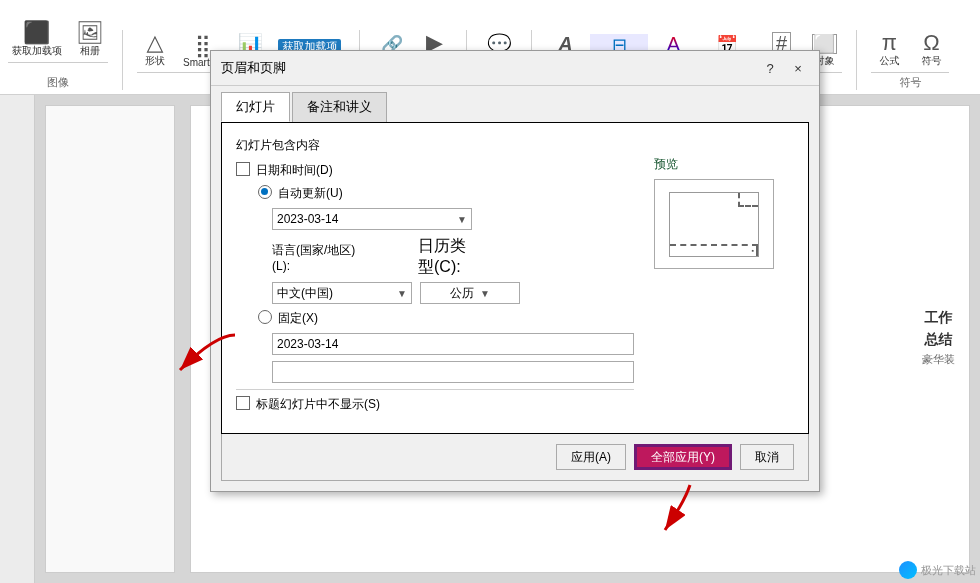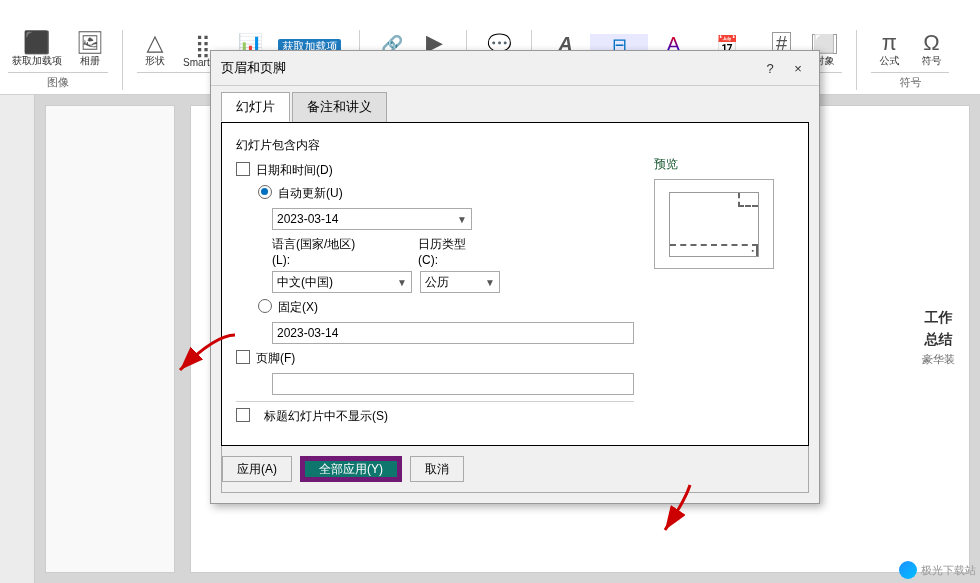--- a/index.html
+++ b/index.html
@@ -243,31 +243,31 @@
       padding: 0 4px;
       display: flex;
       align-items: center;
       justify-content: space-between;
       cursor: pointer;
     }
     .dropdown .dd-arrow { font-size: 10px; color: #555; margin-left: 6px; }
 
     .dropdown-wide { width: 200px; }
     .dropdown-medium { width: 140px; }
-    .dropdown-narrow { width: 80px; }
+    .dropdown-narrow { width: 100px; justify-content: center; }
 
     .lang-row {
       display: flex;
       align-items: center;
       gap: 8px;
       margin-left: 36px;
       margin-bottom: 4px;
     }
     .lang-label { font-size: 12px; color: #000; width: 90px; }
-    .cal-label { font-size: 12px; color: #000; width: 60px; }
+    .cal-label { font-size: 16px; color: #000; width: 60px; }
 
     .input-full-row {
       margin-left: 36px;
       margin-bottom: 6px;
     }
 
     
     .preview-label {
       font-size: 12px;
       color: #14532d;
@@ -310,44 +310,45 @@
       top: 0;
       right: 0;
       width: 20px;
       height: 14px;
       border-left: 2px dashed #666;
       border-bottom: 2px dashed #666;
     }
 
     
     .dialog-footer {
-      padding: 10px 0;
-      display: flex;
+      padding: 10px 14px;
+      display: flex;
+      justify-content: flex-end;
       gap: 8px;
       background: #f0f0f0;
       border-top: 1px solid #ccc;
       margin: 0 10px 10px 10px;
       border: 1px solid #aaa;
       border-top: none;
     }
 
     .btn {
       height: 26px;
       padding: 0 14px;
       border: 1px solid #aaa;
       background: #f0f0f0;
       font-size: 12px;
       cursor: pointer;
       color: #000;
       font-family: 'Microsoft YaHei', sans-serif;
     }
     .btn-primary {
-      background: #0f766e;
+      background: #be185d;
       color: white;
-      border: 5px solid #701a75;
+      border: 3px solid #701a75;
     }
 
     
     .red-arrow-1 {
       position: absolute;
       top: 330px;
       left: 170px;
       width: 70px;
       height: 50px;
       pointer-events: none;
@@ -460,21 +461,21 @@
       <div class="ribbon-icons-row">
         <div class="ribbon-icon-btn">
           <span class="icon-shape">⬛</span>
           <span>获取加载项</span>
         </div>
         <div class="ribbon-icon-btn">
           <span class="icon-shape">🖼</span>
           <span>相册</span>
         </div>
       </div>
-      <span style="font-size:11px;color:#666;border-top:1px solid #ccc;width:100%;text-align:center;padding-top:2px;">图像</span>
+      <span style="font-size:11px;color:#666;border-top:1px solid #ccc;width:100%;text-align:center;padding-top:12px;">图像</span>
     </div>
 
     <div class="ribbon-separator"></div>
 
     <div class="ribbon-group">
       <div class="ribbon-icons-row">
         <div class="ribbon-icon-btn">
           <span class="icon-shape">△</span>
           <span>形状</span>
         </div>
@@ -640,32 +641,28 @@
         <div class="form-row form-row-indent">
           <input type="radio" class="radio-btn" name="datetype" id="rb-fixed" style="">
           <label class="label-text" for="rb-fixed">固定(X)</label>
         </div>
 
         <div class="input-full-row">
           <input type="text" class="fixed-input" value="2023-03-14" style="">
         </div>
 
 
-        <div class="form-row">
-          <input type="checkbox" class="checkbox-checked" id="cb-footer" style="">
-          <label class="label-text" for="cb-footer">页脚(F)</label>
-        </div>
 
         <div class="input-full-row">
           <input type="text" class="fixed-input" value="" style="">
         </div>
 
         <hr class="divider-line">
 
-        <div class="form-row" style="margin-top:6px;gap:8px;">
+        <div class="form-row" style="margin-top:6px;">
           <input type="checkbox" class="checkbox-checked" id="cb-notitle" style="">
           <label class="label-text" for="cb-notitle">标题幻灯片中不显示(S)</label>
         </div>
       </div>
 
       <div class="dialog-right">
         <div class="preview-label">预览</div>
         <div class="preview-box">
           <div class="preview-inner">
 

